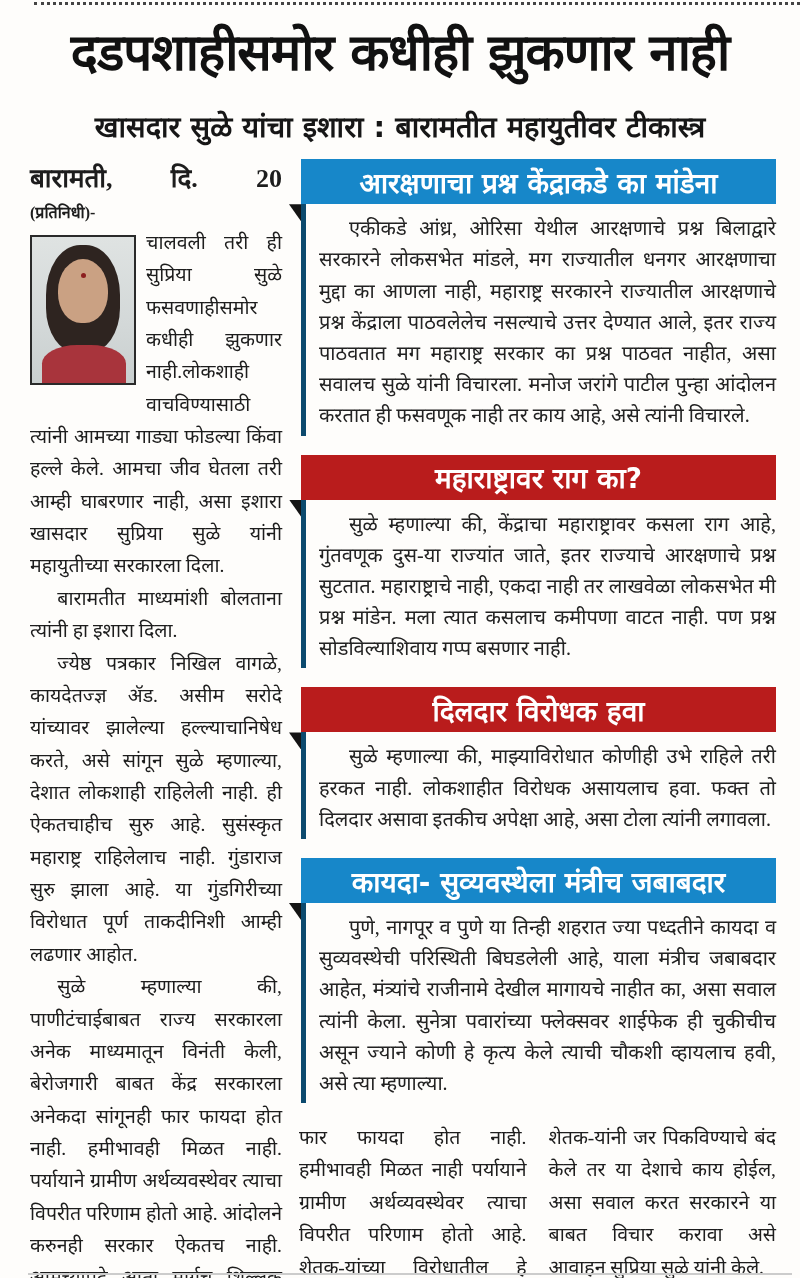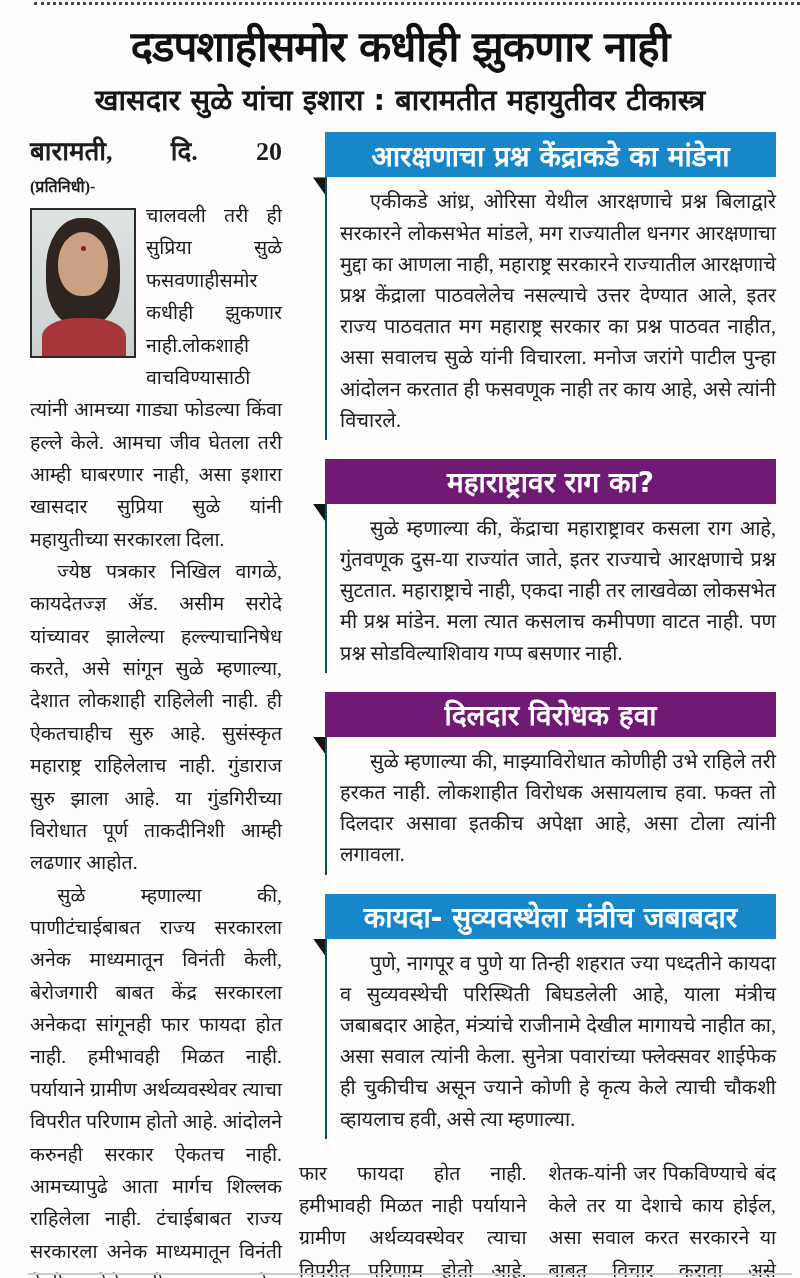--- a/index.html
+++ b/index.html
@@ -4,61 +4,61 @@
 <style>
   * { margin:0; padding:0; box-sizing:border-box; }
   body { background:#e8e8e4; font-family:"Liberation Serif","DejaVu Serif",serif; }
   .page {
     position:relative; width:800px; height:1278px; margin:0 auto;
     background:#fefdfb; color:#1b1b1b; overflow:hidden;
   }
   .dotted-top { position:absolute; top:2px; left:34px; right:0; border-top:3px dotted #444; }
   .masthead { padding-top:22px; }
   .headline {
-    text-align:center; font-size:42px; font-weight:bold; line-height:1.2;
+    text-align:center; font-size:51px; font-weight:bold; line-height:1.2;
     letter-spacing:-1px; color:#111; padding:0 18px;
     font-family:"DejaVu Sans","Liberation Sans",sans-serif;
   }
   .subheadline {
     text-align:center; font-size:29px; font-weight:bold; color:#161616;
-    margin-top:7px; font-family:"DejaVu Sans","Liberation Sans",sans-serif;
+    margin-top:23px; font-family:"DejaVu Sans","Liberation Sans",sans-serif;
   }
   .content { display:flex; gap:15px; padding:12px 24px 0 30px; }
   .left-col {
     width:252px; flex:0 0 252px; font-size:19.5px; line-height:1.66;
     text-align:justify; color:#1d1d1d;
   }
   .dateline { display:flex; justify-content:space-between; font-weight:bold; font-size:26px; }
   .byline-row { display:flex; justify-content:space-between; font-size:16px; }
   .byline-row .byline { font-weight:bold; }
   .para { text-indent:1.4em; }
   .photo {
     float:left; width:106px; height:150px; border:2px solid #2a2a2a;
     margin:8px 10px 4px 0; position:relative; overflow:hidden;
     background:linear-gradient(180deg,#dfe3e2 0%,#d3d8d8 60%,#c9cfcf 100%);
   }
   .photo .hair { position:absolute; top:8px; left:14px; width:74px; height:108px; border-radius:46% 46% 42% 42%; background:#2e2420; }
   .photo .face { position:absolute; top:22px; left:26px; width:50px; height:64px; border-radius:50% 50% 46% 46%; background:#caa183; }
   .photo .bindi { position:absolute; top:36px; left:49px; width:5px; height:5px; border-radius:50%; background:#8c1f1f; }
   .photo .torso { position:absolute; bottom:-6px; left:10px; width:84px; height:44px; border-radius:42% 42% 0 0; background:#a8343c; }
   .right-col { flex:1; padding-top:2px; min-width:0; }
-  .section { position:relative; margin-bottom:19px; margin-left:28px; }
+  .section { position:relative; margin-bottom:19px; margin-left:4px; }
   .sec-header {
     height:45px; display:flex; align-items:center; justify-content:center;
     color:#ffffff; font-size:28px; font-weight:bold;
     font-family:"DejaVu Sans","Liberation Sans",sans-serif;
   }
   .sec-header.blue { background:#1787c9; }
-  .sec-header.red  { background:#701a75; }
+  .sec-header.red  { background:#b91c1c; }
   .fold {
     position:absolute; top:45px; left:-12px; width:12px; height:17px;
     background:#141414; clip-path:polygon(0 0,100% 0,100% 100%);
   }
   .sec-body {
-    border-left:2px solid #0c4a6e; padding:9px 0 4px 13px;
+    border-left:5px solid #0c4a6e; padding:9px 0 4px 13px;
     font-size:20px; line-height:1.56; text-align:justify; text-indent:1.5em;
     color:#222;
   }
   .bottom-row { display:flex; gap:22px; margin-top:14px; margin-left:2px; }
   .bottom-col { flex:1; font-size:19.5px; line-height:1.66; text-align:justify; color:#1d1d1d; }
   .bottom-line { position:absolute; bottom:3px; left:28px; right:8px; border-top:2px solid #cccccc; }
 </style>
 </head>
 <body>
 
@@ -83,20 +83,21 @@
       </div>
       <div>
         <span class="photo">
           <span class="hair"></span>
           <span class="face"></span>
           <span class="bindi"></span>
           <span class="torso"></span>
         </span>
         <span>चालवली तरी ही सुप्रिया सुळे फसवणाहीसमोर कधीही झुकणार नाही.लोकशाही वाचविण्यासाठी त्यांनी आमच्या गाड्या फोडल्या किंवा हल्ले केले. आमचा जीव घेतला तरी आम्ही घाबरणार नाही, असा इशारा खासदार सुप्रिया सुळे यांनी महायुतीच्या सरकारला दिला.</span>
       </div>
+      <div class="para">बारामतीत माध्यमांशी बोलताना त्यांनी हा इशारा दिला.</div>
       <div class="para">ज्येष्ठ पत्रकार निखिल वागळे, कायदेतज्ज्ञ ॲड. असीम सरोदे यांच्यावर झालेल्या हल्ल्याचानिषेध करते, असे सांगून सुळे म्हणाल्या, देशात लोकशाही राहिलेली नाही. ही ऐकतचाहीच सुरु आहे. सुसंस्कृत महाराष्ट्र राहिलेलाच नाही. गुंडाराज सुरु झाला आहे. या गुंडगिरीच्या विरोधात पूर्ण ताकदीनिशी आम्ही लढणार आहोत.</div>
       <div class="para">सुळे म्हणाल्या की, पाणीटंचाईबाबत राज्य सरकारला अनेक माध्यमातून विनंती केली, बेरोजगारी बाबत केंद्र सरकारला अनेकदा सांगूनही फार फायदा होत नाही. हमीभावही मिळत नाही. पर्यायाने ग्रामीण अर्थव्यवस्थेवर त्याचा विपरीत परिणाम होतो आहे. आंदोलने करुनही सरकार ऐकतच नाही. आमच्यापुढे आता मार्गच शिल्लक राहिलेला नाही. टंचाईबाबत राज्य सरकारला अनेक माध्यमातून विनंती केली, बेरोजगारी बाबत केंद्र सरकारला अनेकदा सांगूनही</div>
     </div>
 
     <div class="right-col">
 
       <div class="section">
         <div class="sec-header blue">आरक्षणाचा प्रश्न केंद्राकडे का मांडेना</div>
         <div class="fold"></div>
         <div class="sec-body">एकीकडे आंध्र, ओरिसा येथील आरक्षणाचे प्रश्न बिलाद्वारे सरकारने लोकसभेत मांडले, मग राज्यातील धनगर आरक्षणाचा मुद्दा का आणला नाही, महाराष्ट्र सरकारने राज्यातील आरक्षणाचे प्रश्न केंद्राला पाठवलेलेच नसल्याचे उत्तर देण्यात आले, इतर राज्य पाठवतात मग महाराष्ट्र सरकार का प्रश्न पाठवत नाहीत, असा सवालच सुळे यांनी विचारला. मनोज जरांगे पाटील पुन्हा आंदोलन करतात ही फसवणूक नाही तर काय आहे, असे त्यांनी विचारले.</div>

